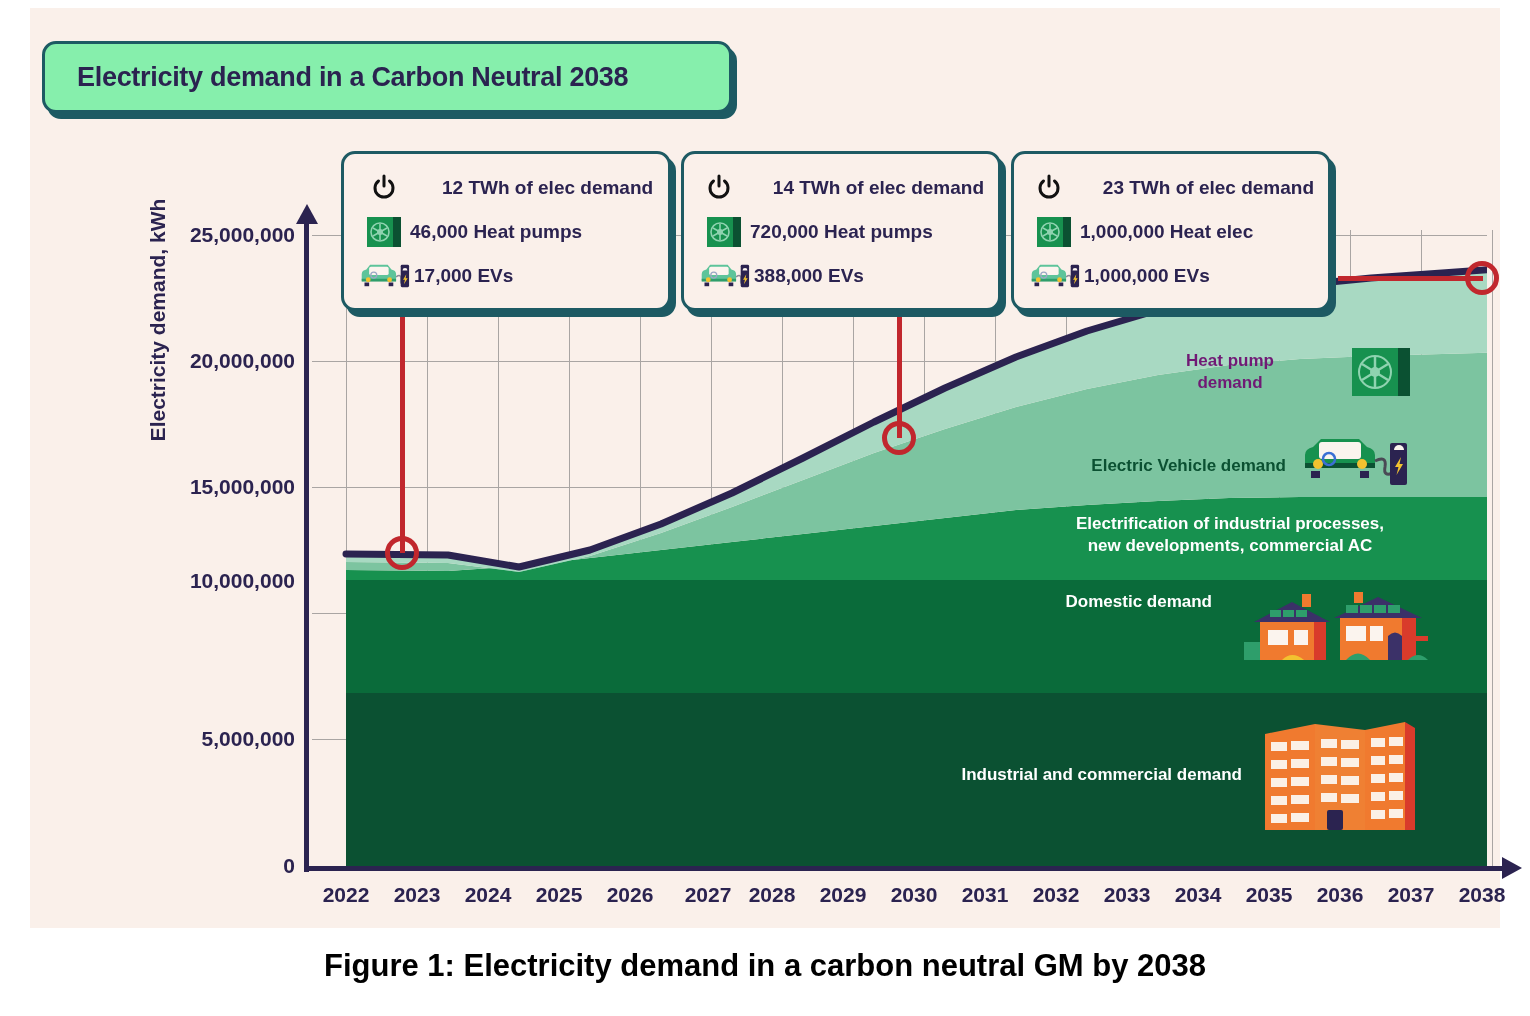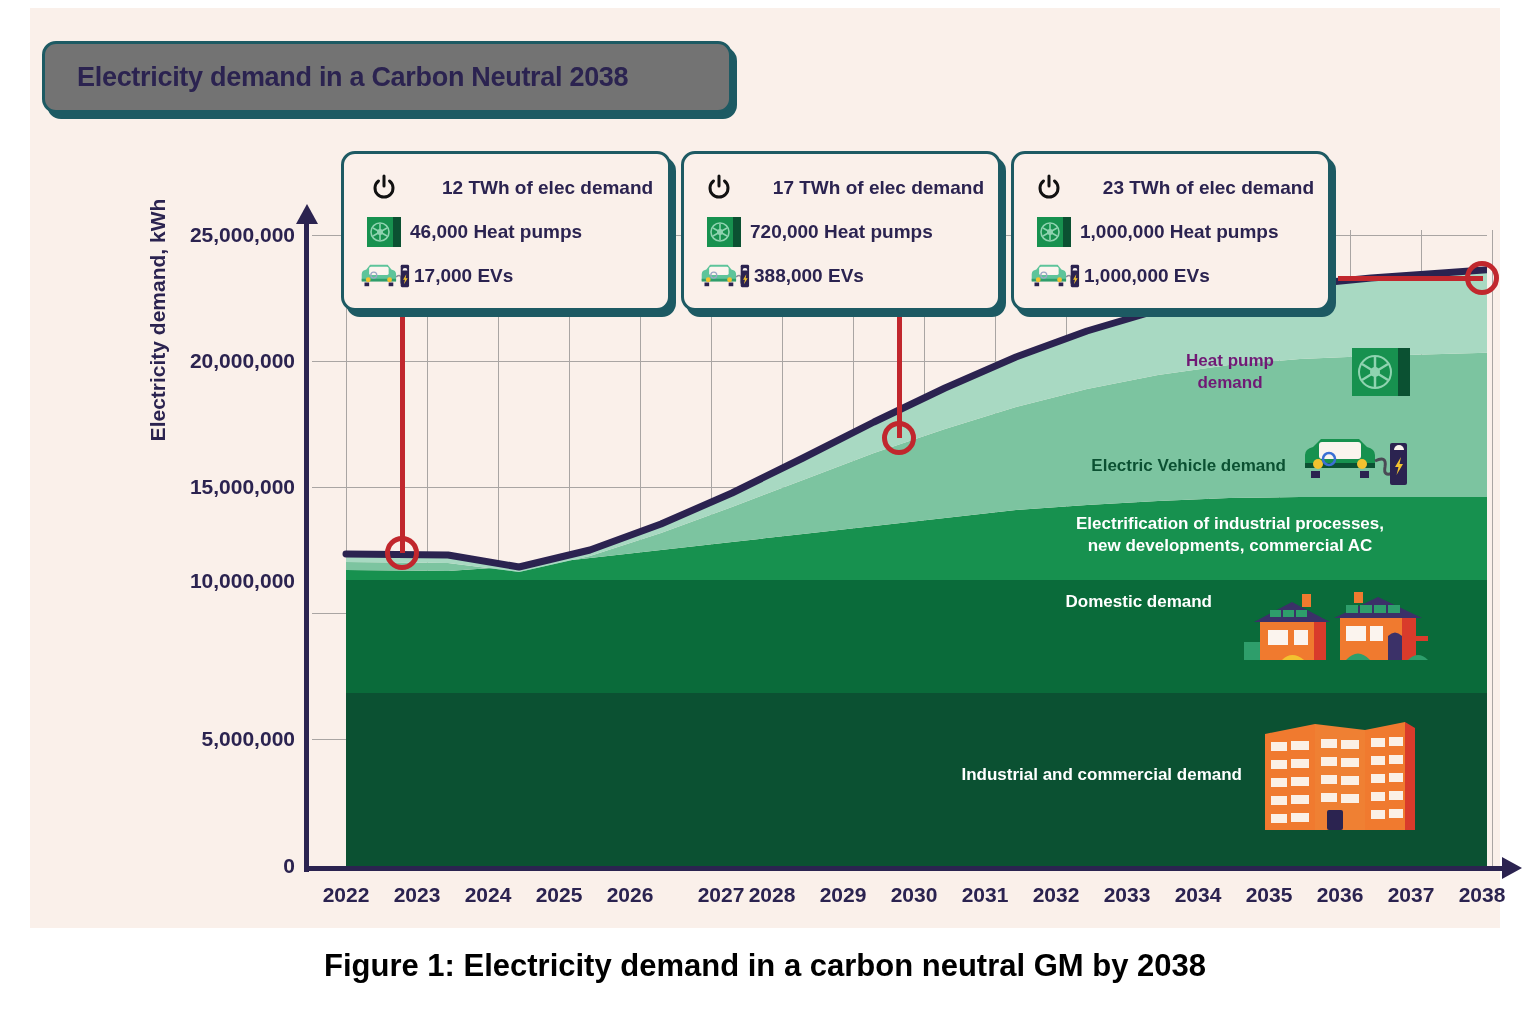--- a/index.html
+++ b/index.html
@@ -10,21 +10,21 @@
     overflow:hidden;
     position:relative;
   }
   #figure-panel{
     position:absolute;left:30px;top:8px;width:1470px;height:920px;
     background:#faf0ea;
   }
   
   #title-badge{
     position:absolute;left:12px;top:33px;width:690px;height:72px;
-    background:#737373;
+    background:#86efac;
     border:3px solid #1d5a63;
     border-radius:14px;
     box-shadow:5px 6px 0 0 #1d5a63;
     display:flex;align-items:center;
     box-sizing:border-box;
   }
   #title-badge .t{
     margin-left:32px;
     font-size:27px;font-weight:bold;color:#2b2350;
     letter-spacing:-0.3px;
@@ -305,21 +305,21 @@
   <div id="yaxis-arrow"></div>
   <div id="xaxis"></div>
   <div id="xaxis-arrow"></div>
 
   <div id="xticks">
     <div class="xtick" style="left:34px">2022</div>
     <div class="xtick" style="left:105px">2023</div>
     <div class="xtick" style="left:176px">2024</div>
     <div class="xtick" style="left:247px">2025</div>
     <div class="xtick" style="left:318px">2026</div>
-    <div class="xtick" style="left:409px">2027</div>
+    <div class="xtick" style="left:396px">2027</div>
     <div class="xtick" style="left:460px">2028</div>
     <div class="xtick" style="left:531px">2029</div>
     <div class="xtick" style="left:602px">2030</div>
     <div class="xtick" style="left:673px">2031</div>
     <div class="xtick" style="left:744px">2032</div>
     <div class="xtick" style="left:815px">2033</div>
     <div class="xtick" style="left:886px">2034</div>
     <div class="xtick" style="left:957px">2035</div>
     <div class="xtick" style="left:1028px">2036</div>
     <div class="xtick" style="left:1099px">2037</div>
@@ -386,21 +386,21 @@
   </div>
 
   <div class="callout" style="left:651px;width:320px;">
     <div class="crow r1">
       <span class="cicon">
         <svg width="28" height="28" viewBox="0 0 28 28">
           <path d="M8.5 7 A9 9 0 1 0 19.5 7" fill="none" stroke="#111" stroke-width="3" stroke-linecap="round"></path>
           <line x1="14" y1="2" x2="14" y2="12" stroke="#111" stroke-width="3" stroke-linecap="round"></line>
         </svg>
       </span>
-      <span class="ctext">17 TWh of elec demand</span>
+      <span class="ctext">14 TWh of elec demand</span>
     </div>
     <div class="crow r2">
       <span class="cicon">
         <svg width="34" height="30">
           <rect x="0" y="0" width="26" height="30" fill="#17914f"></rect>
           <rect x="26" y="0" width="8" height="30" fill="#0b5132"></rect>
           <circle cx="13" cy="15" r="9" fill="none" stroke="#8fd3b0" stroke-width="1.6"></circle>
           <circle cx="13" cy="15" r="3" fill="#8fd3b0"></circle>
           <g stroke="#8fd3b0" stroke-width="1.6">
             <line x1="13" y1="15" x2="13" y2="7"></line>
@@ -455,21 +455,21 @@
           <g stroke="#8fd3b0" stroke-width="1.6">
             <line x1="13" y1="15" x2="13" y2="7"></line>
               <line x1="13" y1="15" x2="20" y2="11"></line>
             <line x1="13" y1="15" x2="20" y2="19"></line>
               <line x1="13" y1="15" x2="13" y2="23"></line>
             <line x1="13" y1="15" x2="6" y2="19"></line>
               <line x1="13" y1="15" x2="6" y2="11"></line>
           </g>
         </svg>
       </span>
-      <span class="ctext">1,000,000 Heat pumps</span>
+      <span class="ctext">1,000,000 Heat elec</span>
     </div>
     <div class="crow r3">
       <span class="cicon">
         <svg width="56" height="30" viewBox="0 0 56 30">
           <path d="M4 20 L4 13 Q4 9 9 8 L13 3 L32 3 L36 8 Q41 9 41 13 L41 20 Z" fill="#5dc49a"></path>
           <rect x="12" y="5" width="21" height="9" rx="2" fill="#fbf4ee"></rect>
           <rect x="4" y="18" width="37" height="3" fill="#2e9e6b"></rect>
           <circle cx="11" cy="19" r="2.6" fill="#f2c230"></circle>
           <circle cx="34" cy="19" r="2.6" fill="#f2c230"></circle>
           <rect x="7" y="22" width="5" height="4" fill="#2b2350"></rect>

